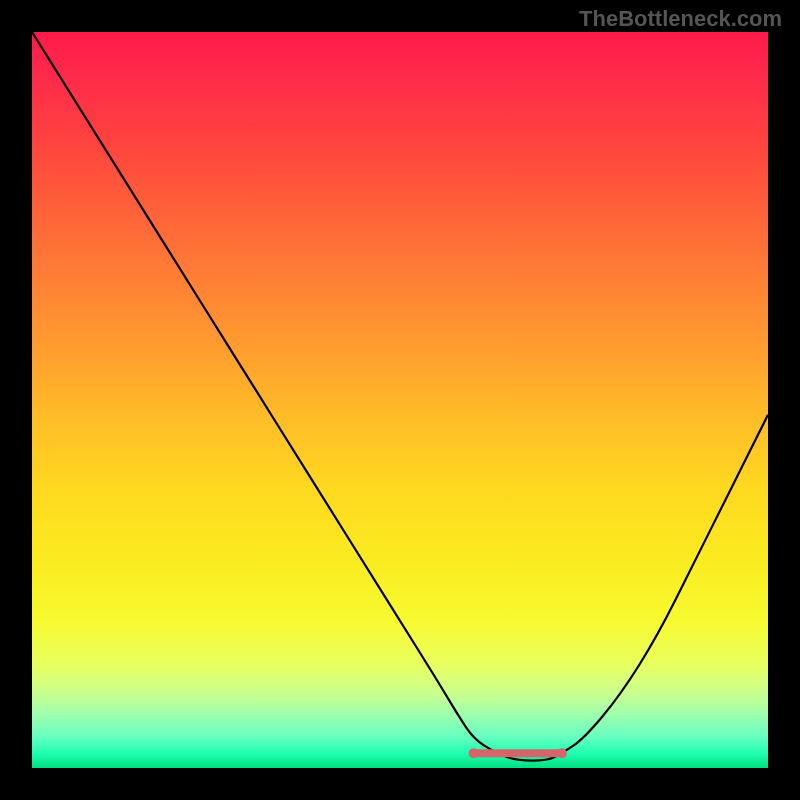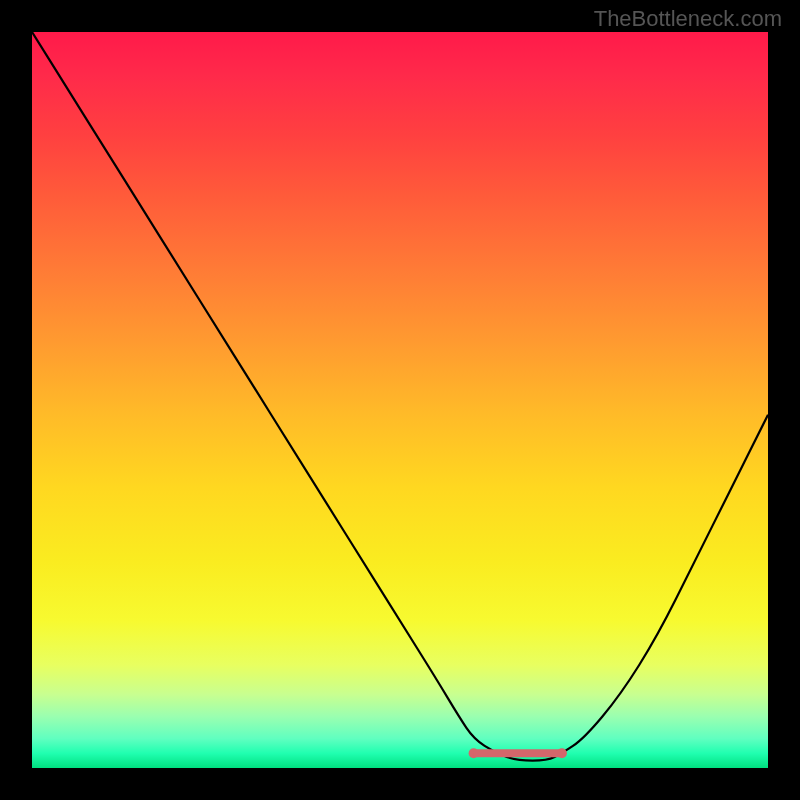--- a/index.html
+++ b/index.html
@@ -9,21 +9,21 @@
     background: #000;
     position: relative;
     font-family: Arial, sans-serif;
   }
   .watermark {
     position: absolute;
     top: 6px;
     right: 18px;
     color: #555;
     font-size: 22px;
-    font-weight: 400;
+    font-weight: 700;
     z-index: 10;
   }
   .plot-area {
     position: absolute;
     left: 32px;
     top: 32px;
     width: 736px;
     height: 736px;
     overflow: hidden;
   }

